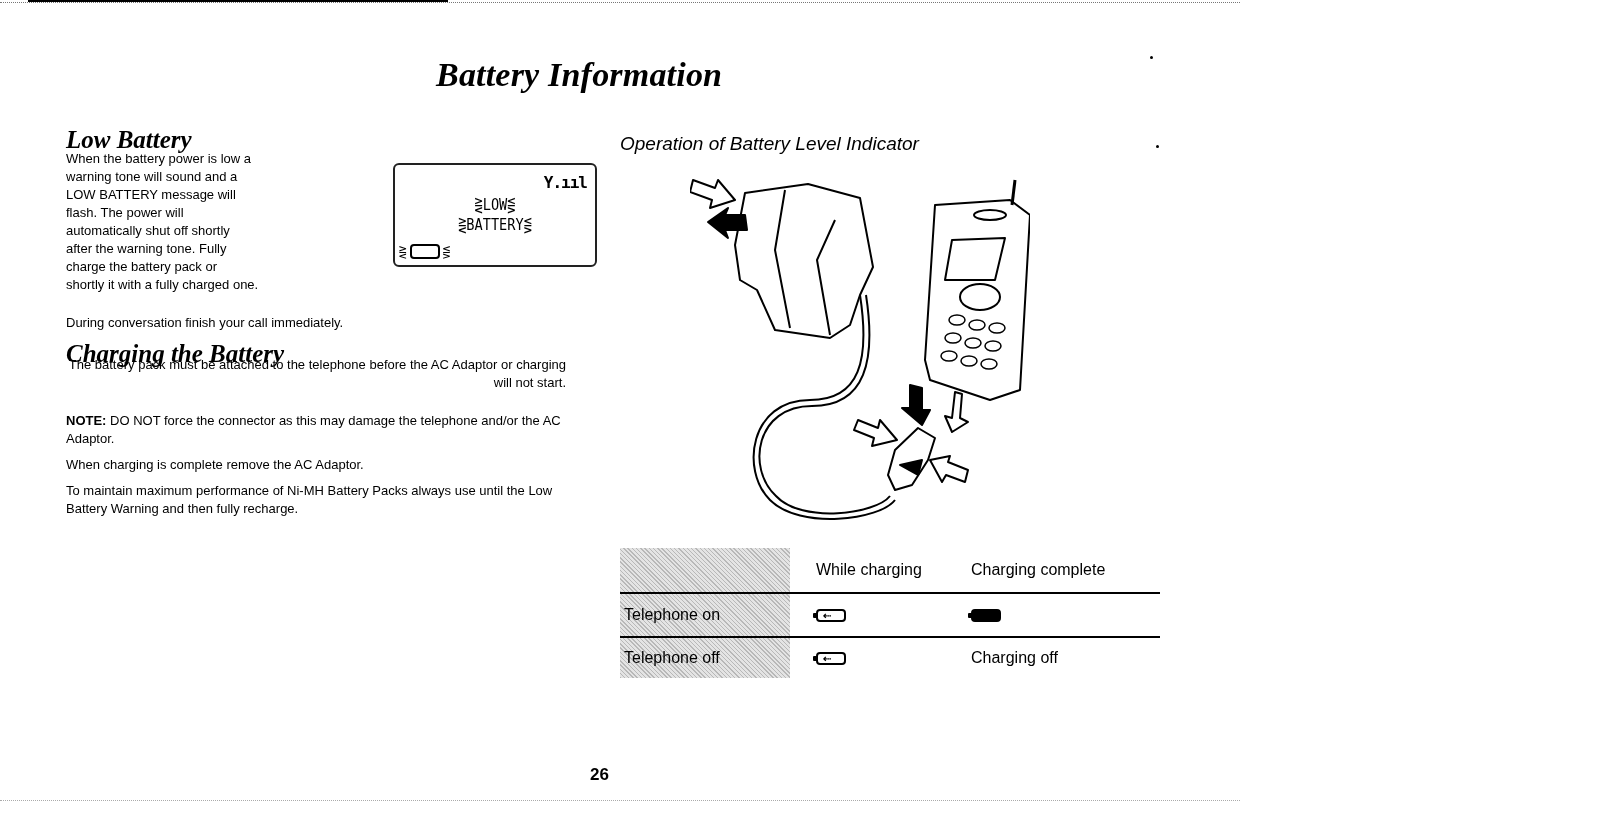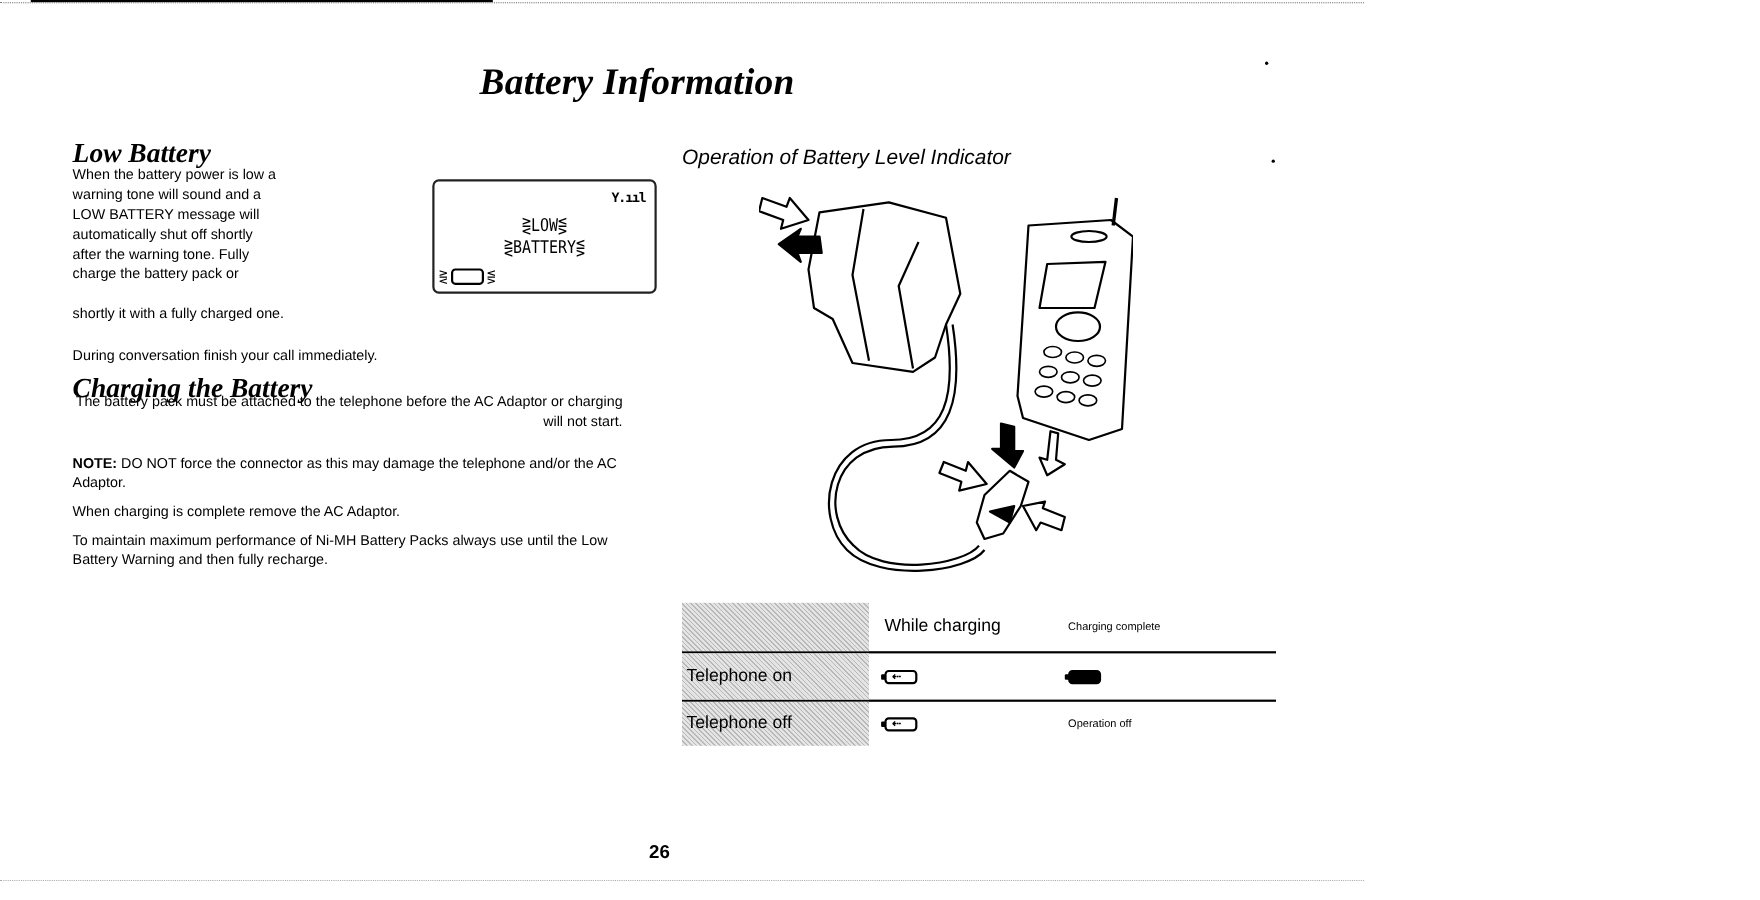--- a/index.html
+++ b/index.html
@@ -6,37 +6,37 @@
     body { width: 1600px; height: 818px; position: relative; overflow: hidden; color: #000; font-family: "Liberation Sans", sans-serif; }
     .topline { position: absolute; left: 28px; top: 0; width: 420px; height: 2px; background: #000; }
     .topdots { position: absolute; left: 0; top: 2px; width: 1240px; height: 2px; border-top: 1px dotted #777; }
     .main-title { position: absolute; left: 436px; top: 56px; font-family: "Liberation Serif", serif; font-weight: bold; font-style: italic; font-size: 34px; letter-spacing: 0.2px; }
     .h2 { position: absolute; font-family: "Liberation Serif", serif; font-weight: bold; font-style: italic; font-size: 25px; }
     .p { position: absolute; font-size: 13px; line-height: 18px; }
     .low-text { left: 66px; top: 150px; width: 320px; }
     .note-bold { font-weight: bold; }
     
     .lcd { position: absolute; left: 393px; top: 163px; width: 200px; height: 100px; border: 2px solid #222; border-radius: 6px; }
-    .lcd-signal { position: absolute; right: 8px; top: 8px; font-family: "DejaVu Sans Mono", monospace; font-weight: bold; font-size: 12px; letter-spacing: -1px; }
+    .lcd-signal { position: absolute; right: 8px; top: 8px; font-family: "DejaVu Sans Mono", monospace; font-weight: bold; font-size: 16px; letter-spacing: -1px; }
     .lcd-line { position: absolute; left: 0; width: 100%; text-align: center; font-family: "DejaVu Sans Mono", monospace; font-size: 16px; letter-spacing: 0; transform: scaleX(0.85); }
     .lcd-line1 { top: 30px; }
     .lcd-line2 { top: 50px; }
     .lcd-batt { position: absolute; left: 4px; bottom: 6px; font-family: "DejaVu Sans Mono", monospace; font-size: 13px; display: flex; align-items: center; }
     .lcd-batt-shape { width: 26px; height: 11px; border: 2px solid #000; border-radius: 4px; margin: 0 3px; }
     
     .op-title { position: absolute; left: 620px; top: 133px; font-style: italic; font-size: 19px; }
     .illus { position: absolute; left: 690px; top: 160px; width: 340px; height: 360px; }
     .table { position: absolute; left: 620px; top: 548px; width: 540px; }
     .trow { position: relative; height: 38px; display: flex; align-items: center; }
     .trow.header { height: 44px; border-bottom: 2px solid #000; }
     .trow.r1 { border-bottom: 2px solid #000; height: 42px; }
     .trow.r2 { height: 40px; }
     .cell-label { width: 170px; height: 100%; background: repeating-linear-gradient(45deg, #b8b8b8 0 1px, #e4e4e4 1px 3px); display: flex; align-items: center; font-size: 16px; padding-left: 4px; box-sizing: border-box; }
-    .cell-while { width: 175px; padding-left: 14px; font-size: 16px; box-sizing: border-box; display: flex; align-items: center; }
-    .cell-complete { flex: 1; padding-left: 6px; font-size: 10px; display: flex; align-items: center; }
+    .cell-while { width: 175px; padding-left: 26px; font-size: 16px; box-sizing: border-box; display: flex; align-items: center; }
+    .cell-complete { flex: 1; padding-left: 6px; font-size: 16px; display: flex; align-items: center; }
     .batt-icon { display: inline-block; position: relative; width: 30px; height: 13px; border: 2px solid #000; border-radius: 4px; box-sizing: border-box; }
     .batt-icon .bump { position: absolute; left: -5px; top: 2px; width: 4px; height: 5px; background: #000; border-radius: 1px; }
     .batt-icon .charging { position: absolute; left: 5px; top: -1px; font-size: 10px; font-weight: bold; line-height: 11px; }
     .batt-icon.full { background: #000; }
     .page-num { position: absolute; left: 590px; top: 765px; font-size: 17px; font-weight: bold; }
     .stray-dot { position: absolute; width: 3px; height: 3px; background: #000; border-radius: 50%; }
     .bottom-dots { position: absolute; left: 0; top: 800px; width: 1240px; border-top: 1px dotted #aaa; }
   </style>
 </head>
 <body>
@@ -44,20 +44,21 @@
 <div class="topline"></div>
 <div class="topdots"></div>
 
 <div class="main-title">Battery Information</div>
 
 <div class="h2" style="left:66px; top:126px;">Low Battery</div>
 <div class="p low-text">
   <div>When the battery power is low a</div>
   <div>warning tone will sound and a</div>
   <div>LOW BATTERY message will</div>
+  <div>flash. The power will</div>
   <div>automatically shut off shortly</div>
   <div>after the warning tone. Fully</div>
   <div>charge the battery pack or</div>
 </div>
 <div class="p" style="left:66px; top:276px;">shortly it with a fully charged one.</div>
 <div class="p" style="left:66px; top:314px;">During conversation finish your call immediately.</div>
 
 <div class="lcd">
   <div class="lcd-signal">Y.ııl</div>
   <div class="lcd-line lcd-line1">⋛LOW⋚</div>
@@ -139,21 +140,21 @@
     </div>
   </div>
   <div class="trow r2">
     <div class="cell-label">Telephone off</div>
     <div class="cell-while">
       <span class="batt-icon">
           <span class="bump"></span>
           <span class="charging">⇠</span>
         </span>
     </div>
-    <div class="cell-complete">Operation off</div>
+    <div class="cell-complete">Charging off</div>
   </div>
 </div>
 
 <div class="page-num">26</div>
 
 <div class="stray-dot" style="left:1150px; top:56px;"></div>
 <div class="stray-dot" style="left:1156px; top:145px;"></div>
 <div class="bottom-dots"></div>
 
 </body></html>

